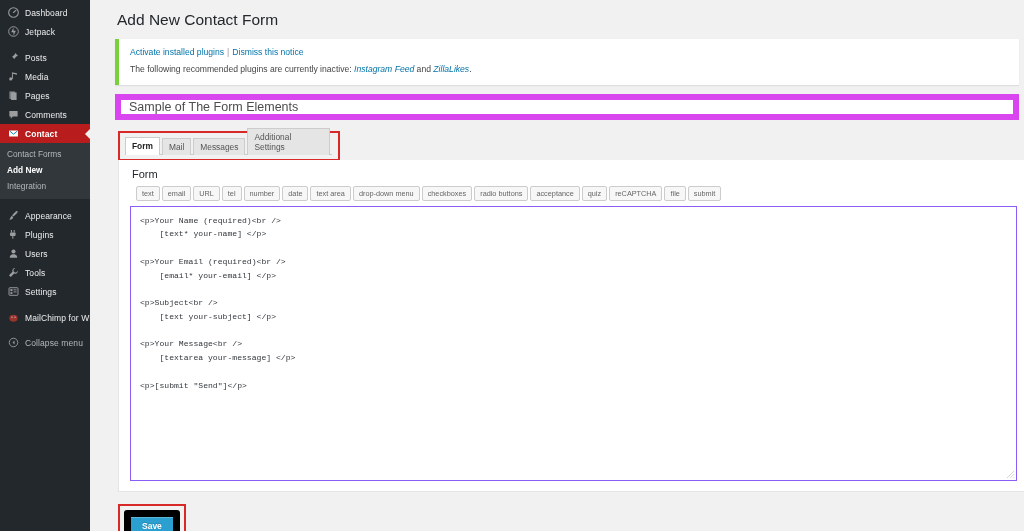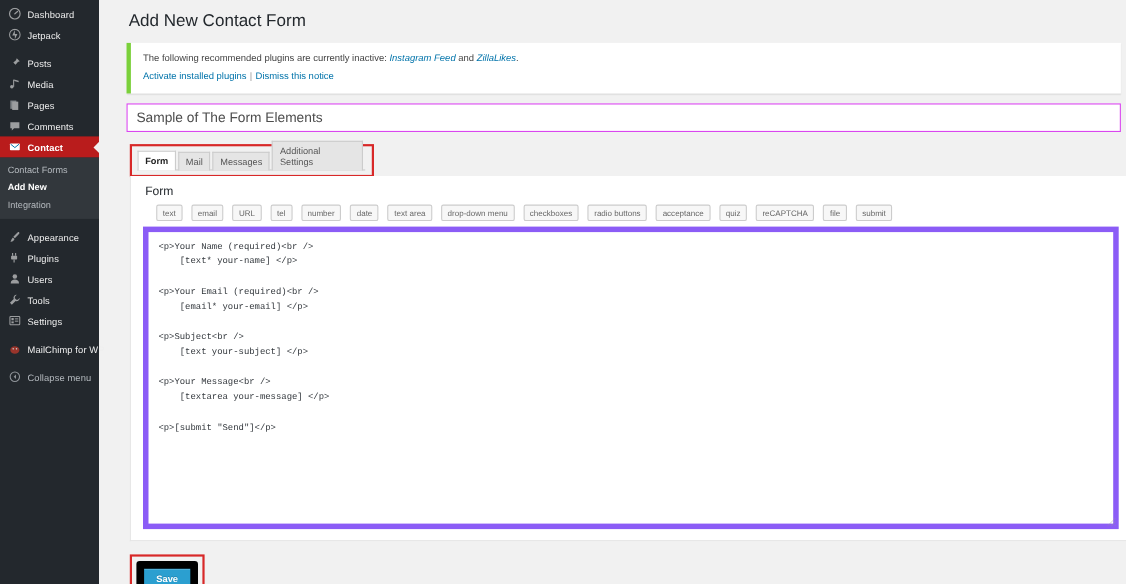--- a/index.html
+++ b/index.html
@@ -105,21 +105,21 @@
   #notice .n-line { margin: 0 0 3px 0; }
   #notice .n-line:last-child { margin-bottom: 0; }
   #notice em { font-style: italic; color: #0073aa; }
   #notice a { color: #0073aa; text-decoration: none; cursor: pointer; }
   #notice .sep { color: #999; padding: 0 3px; }
 
   
   #title-field {
     width: 100%;
     height: 26px;
-    border: 1px solid #d946ef;
+    border: 6px solid #d946ef;
     background: #fff;
     font-size: 12.5px;
     color: #4d4d4d;
     padding: 2px 8px;
     font-family: "Liberation Sans", sans-serif;
     margin-bottom: 11px;
     outline: none;
   }
 
   
@@ -173,41 +173,41 @@
   }
   #form-heading {
     font-size: 11px;
     font-weight: 400;
     color: #23282d;
     margin: 3px 0 6px 2px;
   }
   #tag-generator {
     display: flex;
     flex-wrap: wrap;
-    gap: 8px;
-    margin: 0 0 5px 12px;
+    gap: 2px;
+    margin: 0 0 5px 6px;
   }
   .tag-btn {
     font-size: 7.3px;
     color: #666;
     background: #f7f7f7;
     border: 1px solid #ccc;
     border-radius: 2px;
     padding: 2px 5px 2px 5px;
     line-height: 9px;
     cursor: pointer;
     white-space: nowrap;
   }
 
   #form-textarea-wrap { position: relative; }
   #form-textarea {
     display: block;
     width: 100%;
     height: 275px;
-    border: 5px solid #8b5cf6;
+    border: 1px solid #8b5cf6;
     background: #fff;
     color: #32373c;
     font-family: "Liberation Mono", monospace;
     font-size: 8.1px;
     line-height: 1.7;
     padding: 7px 9px;
     resize: none;
     outline: none;
     white-space: pre;
     overflow: hidden;
@@ -405,22 +405,22 @@
       <span class="mi-label">Collapse menu</span>
     </div>
 
   </nav>
 
   <div id="wpbody">
 
     <h1 id="page-title">Add New Contact Form</h1>
 
     <div id="notice">
+      <p class="n-line"><a>Activate installed plugins</a><span class="sep">|</span><a>Dismiss this notice</a></p>
       <p class="n-line"><span>The following recommended plugins are currently inactive: </span><em>Instagram Feed</em><span> and </span><em>ZillaLikes</em><span>.</span></p>
-      <p class="n-line"><a>Activate installed plugins</a><span class="sep">|</span><a>Dismiss this notice</a></p>
     </div>
 
     <input id="title-field" type="text" value="Sample of The Form Elements" style="">
 
     <div id="tabs-zone">
       <div id="tabs">
         <span class="tab active">Form</span>
         <span class="tab">Mail</span>
         <span class="tab">Messages</span>
         <span class="tab">Additional Settings</span>

